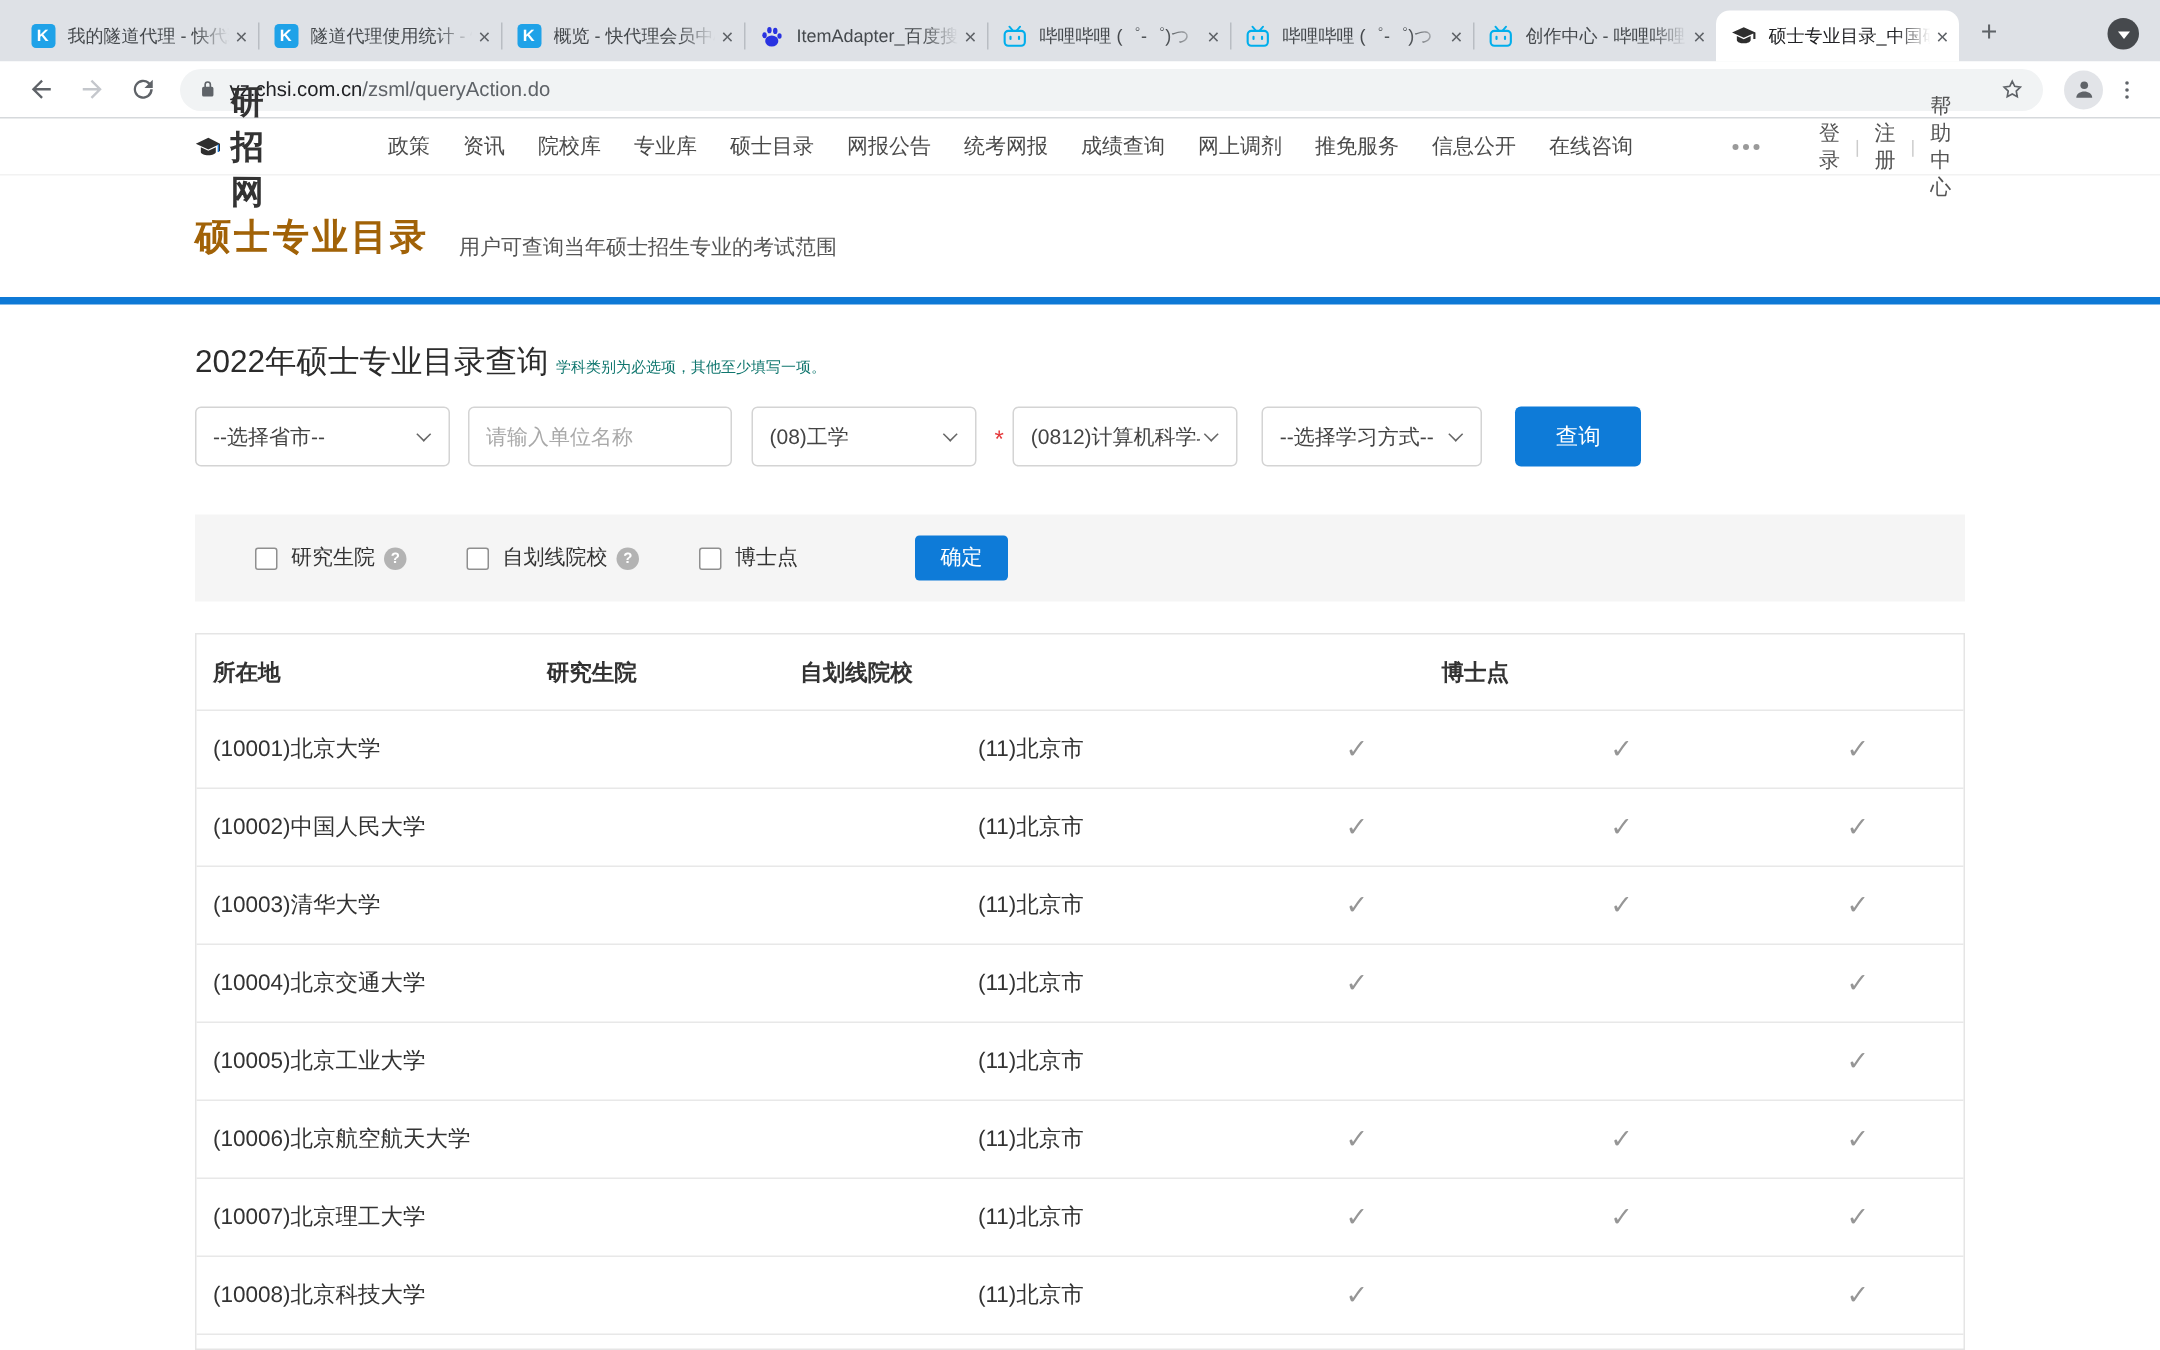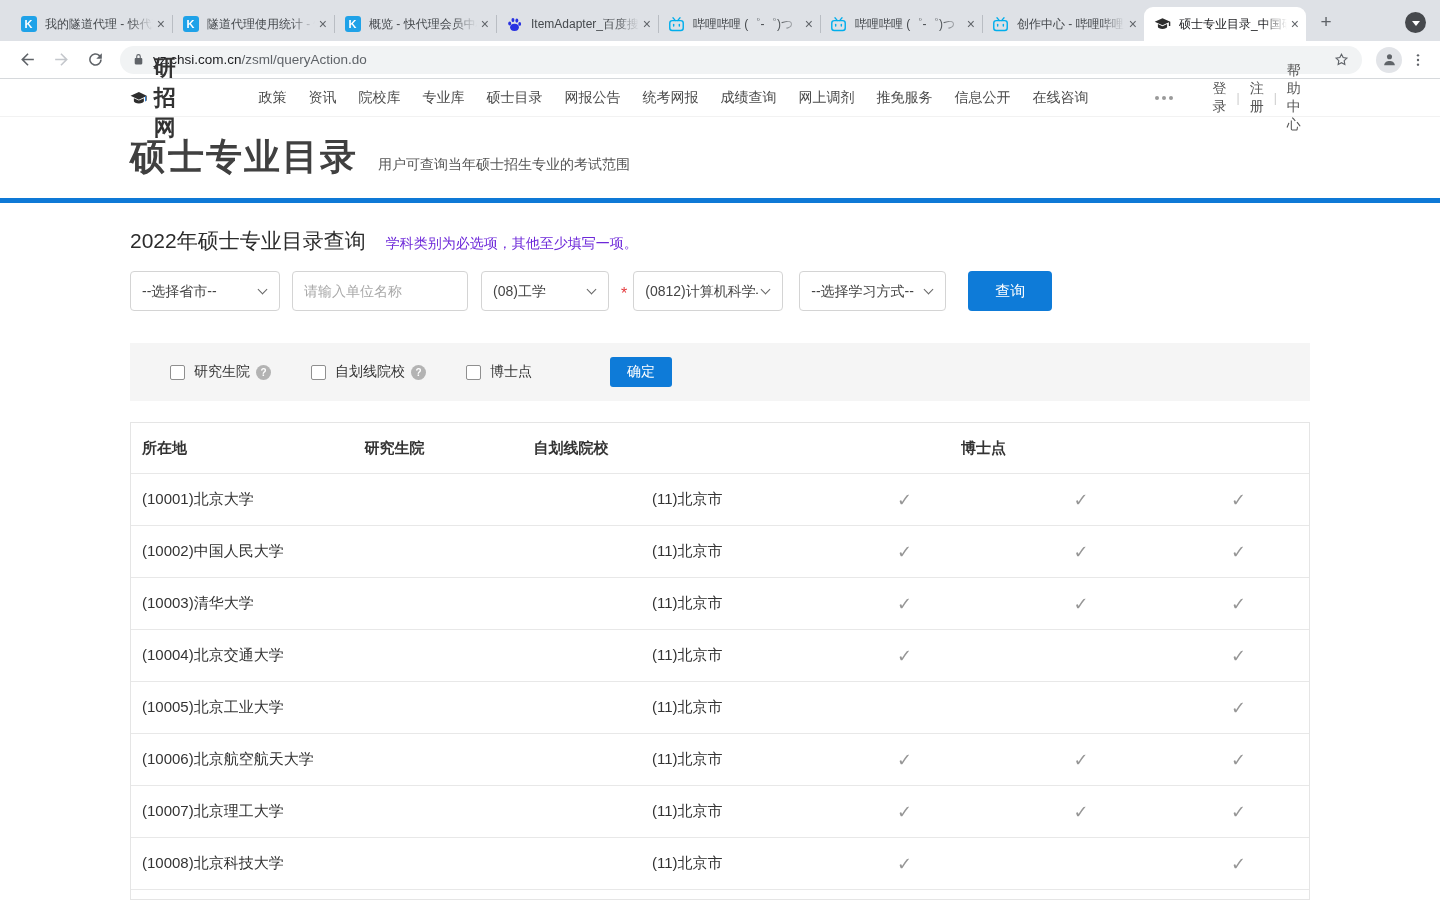--- a/index.html
+++ b/index.html
@@ -48,29 +48,29 @@
   .site-nav { display:flex; align-items:flex-start; }
   .site-nav .nav-item { font-size:14px; color:#4a4a4a; margin-right:22px; white-space:nowrap; cursor:pointer; }
   .nav-more { display:flex; gap:3px; margin-left:4px; }
   .nav-more i { width:4px; height:4px; border-radius:50%; background:#9a9a9a; }
   .auth { margin-left:auto; display:flex; align-items:center; font-size:14px; color:#555; }
   .auth .sep { color:#ccc; margin:0 10px; font-size:12px; }
   .auth span { cursor:pointer; }
 
   
   .banner { height:81px; display:flex; align-items:center; padding:0 130px; }
-  .banner-title { font-size:36px; font-weight:bold; color:#404040; letter-spacing:2px; }
+  .banner-title { font-size:24px; font-weight:bold; color:#a16207; letter-spacing:2px; }
   .banner-sub { font-size:14px; color:#555; margin-left:20px; margin-top:14px; }
   .blue-rule { height:5px; background:#0e79d6; }
 
   
   .main { padding:0 130px; }
   .q-title-row { margin-top:24px; display:flex; align-items:baseline; height:28px; }
   .q-title { font-size:21px; color:#2b2b2b; font-weight:500; }
-  .q-hint { font-size:14px; color:#6d28d9; margin-left:20px; }
+  .q-hint { font-size:10px; color:#0f766e; margin-left:5px; }
 
   .form-row { margin-top:16px; display:flex; align-items:center; height:40px; }
   .ctl { height:40px; border:1px solid #d4d4d4; border-radius:4px; background:#fff; font-size:14px; color:#444; }
   .sel-wrap { position:relative; }
   .sel-wrap select { width:100%; height:38px; border:none; background:transparent; -webkit-appearance:none; appearance:none;
     font-size:14px; color:#444; padding:0 24px 0 11px; outline:none; font-family:inherit; }
   .sel-arrow { position:absolute; right:13px; top:14px; width:7px; height:7px; border-right:1.6px solid #666; border-bottom:1.6px solid #666; transform:rotate(45deg); pointer-events:none; }
   .txt-input { padding:0 11px; outline:none; font-family:inherit; }
   .txt-input::placeholder { color:#a9a9a9; }
   .req-star { color:#e4393c; font-size:16px; margin:6px 6px 0 6px; }
@@ -277,26 +277,26 @@
 <div class="blue-rule"></div>
 
 <div class="main">
 
   <div class="q-title-row">
     <span class="q-title">2022年硕士专业目录查询</span>
     <span class="q-hint">学科类别为必选项，其他至少填写一项。</span>
   </div>
 
   <div class="form-row">
-    <div class="ctl sel-wrap" style="width:150px;margin-right:12px;">
+    <div class="ctl sel-wrap" style="width:170px;margin-right:12px;">
       <select><option>--选择省市--</option></select>
       <span class="sel-arrow"></span>
     </div>
     <input class="ctl txt-input" style="width: 176px; margin-right: 13px;" placeholder="请输入单位名称">
-    <div class="ctl sel-wrap" style="width:128px;margin-right:6px;">
+    <div class="ctl sel-wrap" style="width:150px;margin-right:6px;">
       <select><option>(08)工学</option></select>
       <span class="sel-arrow"></span>
     </div>
     <span class="req-star">*</span>
     <div class="ctl sel-wrap" style="width:150px;margin-right:16px;">
       <select><option>(0812)计算机科学与技术</option></select>
       <span class="sel-arrow"></span>
     </div>
     <div class="ctl sel-wrap" style="width:147px;">
       <select><option>--选择学习方式--</option></select>

